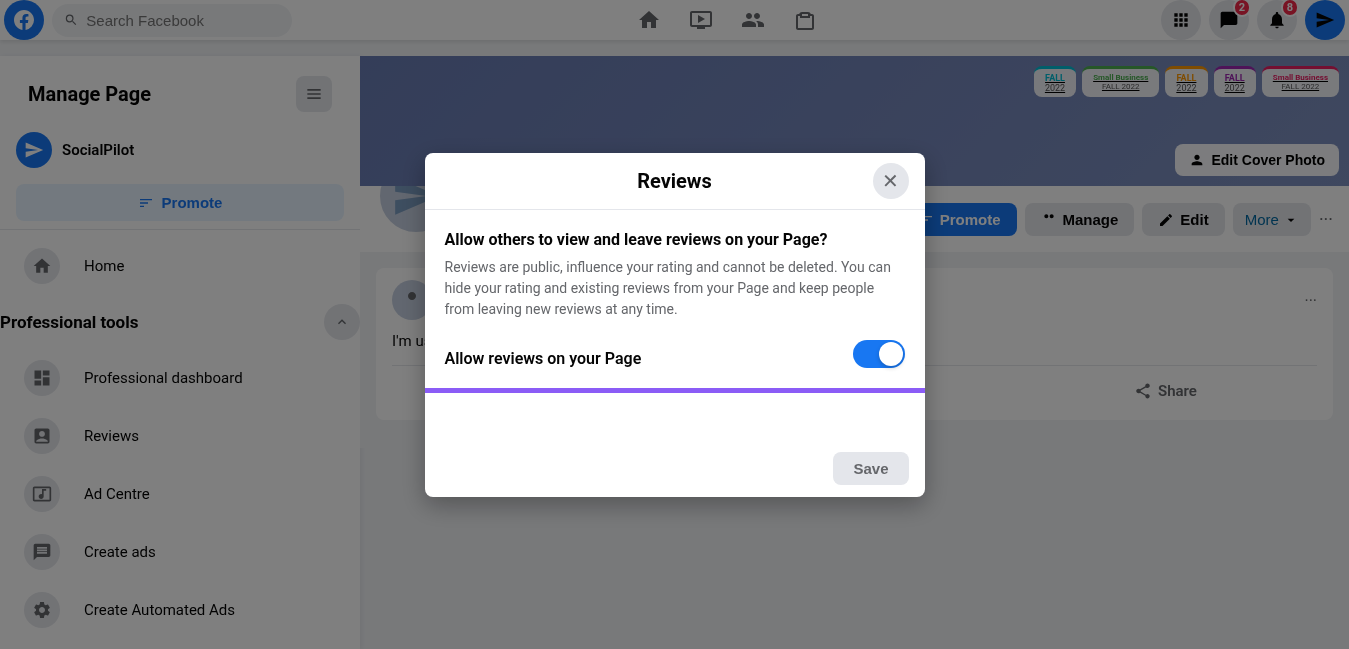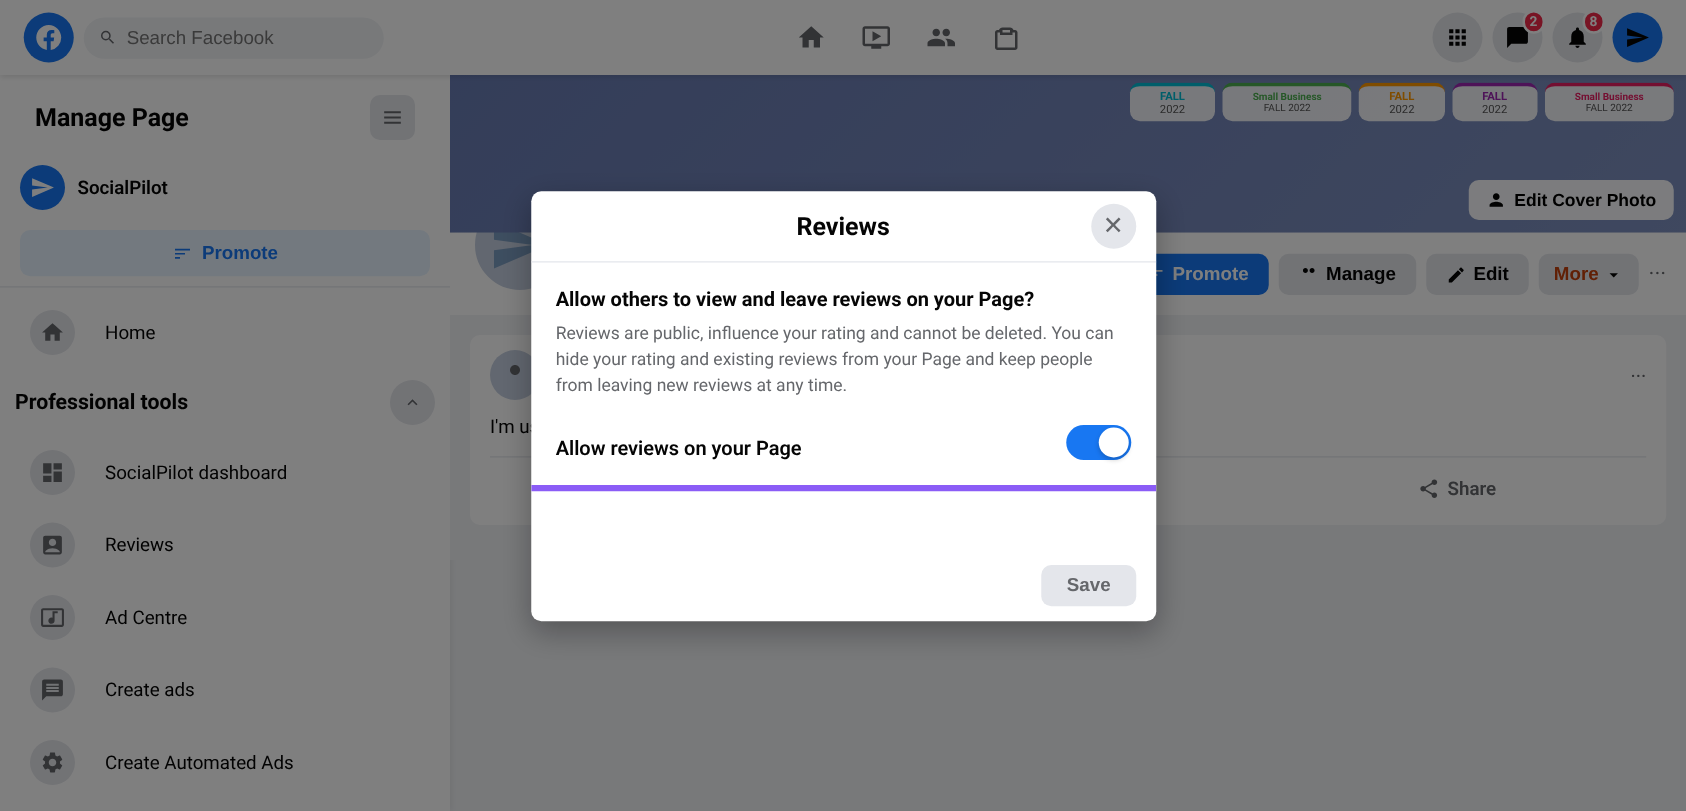--- a/index.html
+++ b/index.html
@@ -1,22 +1,22 @@
 <!DOCTYPE html>
 <html><head>
   <meta charset="utf-8">
   <style>
     * { margin: 0; padding: 0; box-sizing: border-box; }
     body { font-family: -apple-system, BlinkMacSystemFont, 'Segoe UI', Roboto, sans-serif; background: #f0f2f5; width: 1349px; height: 649px; overflow: hidden; position: relative; }
 
     
     .top-nav {
-      position: fixed; top: 0; left: 0; right: 0; height: 60px;
+      position: fixed; top: 0; left: 0; right: 0; height: 40px;
       background: #fff; display: flex; align-items: center;
-      padding: 0 19px; z-index: 100; box-shadow: 0 2px 4px rgba(0,0,0,0.1);
+      padding: 0 4px; z-index: 100; box-shadow: 0 2px 4px rgba(0,0,0,0.1);
     }
     .nav-logo { width: 40px; height: 40px; border-radius: 50%; background: #1877f2; display: flex; align-items: center; justify-content: center; flex-shrink: 0; }
     .nav-logo svg { width: 24px; height: 24px; fill: white; }
     .nav-search { margin-left: 8px; background: #f0f2f5; border-radius: 50px; display: flex; align-items: center; padding: 8px 12px; gap: 8px; width: 240px; }
     .nav-search input { border: none; background: transparent; outline: none; font-size: 15px; color: #65676b; width: 100%; }
     .nav-center { display: flex; align-items: center; gap: 4px; margin: 0 auto; }
     .nav-icon-btn { width: 48px; height: 48px; border-radius: 8px; display: flex; align-items: center; justify-content: center; cursor: pointer; color: #65676b; }
     .nav-icon-btn svg { width: 24px; height: 24px; }
     .nav-right { display: flex; align-items: center; gap: 8px; }
     .nav-right-btn { width: 40px; height: 40px; border-radius: 50%; background: #e4e6eb; display: flex; align-items: center; justify-content: center; cursor: pointer; position: relative; }
@@ -39,48 +39,48 @@
 
     .promote-btn { margin: 8px 16px; background: #e7f3ff; color: #1877f2; border: none; border-radius: 8px; padding: 10px 16px; font-size: 15px; font-weight: 600; cursor: pointer; width: calc(100% - 32px); display: flex; align-items: center; justify-content: center; gap: 8px; }
 
     .sidebar-divider { height: 1px; background: #e4e6eb; margin: 8px 0; }
 
     .sidebar-item { display: flex; align-items: center; gap: 24px; padding: 10px 16px; cursor: pointer; border-radius: 8px; margin: 2px 8px; }
     .sidebar-item-icon { width: 36px; height: 36px; border-radius: 50%; background: #e4e6eb; display: flex; align-items: center; justify-content: center; flex-shrink: 0; }
     .sidebar-item-icon svg { width: 20px; height: 20px; fill: #65676b; }
     .sidebar-item-label { font-size: 15px; color: #050505; }
 
-    .section-header { display: flex; align-items: center; justify-content: space-between; padding: 8px 12px; }
+    .section-header { display: flex; align-items: center; justify-content: space-between; padding: 8px 0; }
     .section-title { font-size: 17px; font-weight: 700; color: #050505; }
     .section-toggle { width: 36px; height: 36px; border-radius: 50%; background: #e4e6eb; display: flex; align-items: center; justify-content: center; cursor: pointer; }
 
     
     .main-content { margin-left: 360px; margin-top: 56px; height: calc(649px - 56px); overflow-y: auto; position: relative; }
 
     .cover-photo { width: 100%; height: 130px; background: linear-gradient(135deg, #6b7db3, #8a9bc4); position: relative; overflow: hidden; }
     .cover-photo-overlay { position: absolute; inset: 0; background: rgba(100,120,180,0.3); }
     .award-badges { position: absolute; top: 10px; right: 10px; display: flex; gap: 6px; }
-    .award-badge { background: rgba(255,255,255,0.9); border-radius: 8px; padding: 4px 24px; font-size: 10px; text-align: center; }
+    .award-badge { background: rgba(255,255,255,0.9); border-radius: 8px; padding: 4px 11px; font-size: 10px; text-align: center; text-decoration: underline; }
     .award-badge.teal { border-top: 3px solid #00bcd4; }
     .award-badge.green { border-top: 3px solid #4caf50; }
     .award-badge.orange { border-top: 3px solid #ff9800; }
     .award-badge.purple { border-top: 3px solid #9c27b0; }
     .award-badge.pink { border-top: 3px solid #e91e63; }
 
     .edit-cover-btn { position: absolute; bottom: 10px; right: 10px; background: rgba(255,255,255,0.95); border: none; border-radius: 8px; padding: 8px 14px; font-size: 14px; font-weight: 600; cursor: pointer; display: flex; align-items: center; gap: 6px; }
 
     .profile-section { background: #fff; padding: 0 16px 16px; display: flex; align-items: flex-end; gap: 16px; }
     .profile-avatar-wrapper { margin-top: -30px; width: 80px; height: 80px; border-radius: 50%; border: 4px solid white; background: #c5cfe0; overflow: hidden; display: flex; align-items: center; justify-content: center; flex-shrink: 0; }
     .profile-info { flex: 1; padding-top: 8px; }
     .profile-name { font-size: 24px; font-weight: 700; color: #050505; }
     .profile-actions { display: flex; gap: 8px; align-items: center; padding-top: 12px; }
     .promote-page-btn { background: #1877f2; color: white; border: none; border-radius: 8px; padding: 8px 16px; font-size: 15px; font-weight: 600; cursor: pointer; display: flex; align-items: center; gap: 6px; }
     .manage-page-btn { background: #e4e6eb; color: #050505; border: none; border-radius: 8px; padding: 8px 16px; font-size: 15px; font-weight: 600; cursor: pointer; display: flex; align-items: flex-start; gap: 6px; }
     .edit-page-btn { background: #e4e6eb; color: #050505; border: none; border-radius: 8px; padding: 8px 16px; font-size: 15px; font-weight: 600; cursor: pointer; display: flex; align-items: center; gap: 6px; }
-    .more-btn { background: #e4e6eb; color: #c2410c; border: none; border-radius: 8px; padding: 8px 12px; font-size: 15px; font-weight: 700; cursor: pointer; display: flex; align-items: center; gap: 4px; }
+    .more-btn { background: #e4e6eb; color: #0369a1; border: none; border-radius: 8px; padding: 8px 12px; font-size: 15px; font-weight: 400; cursor: pointer; display: flex; align-items: center; gap: 4px; }
     .three-dots { color: #65676b; font-size: 18px; cursor: pointer; }
 
     
     .posts-area { padding: 16px; background: #f0f2f5; }
     .post-card { background: #fff; border-radius: 8px; padding: 12px 16px; margin-bottom: 12px; }
     .post-header { display: flex; align-items: center; gap: 10px; margin-bottom: 10px; }
     .post-avatar { width: 40px; height: 40px; border-radius: 50%; background: #c5cfe0; display: flex; align-items: center; justify-content: center; }
     .post-author { font-size: 15px; font-weight: 600; color: #050505; }
     .post-meta { font-size: 13px; color: #65676b; display: flex; align-items: center; gap: 4px; }
     .post-text { font-size: 15px; color: #050505; line-height: 1.5; }
@@ -229,21 +229,21 @@
         </svg>
     </div>
   </div>
 
   <div class="sidebar-item">
     <div class="sidebar-item-icon">
       <svg viewBox="0 0 24 24" fill="#65676b">
           <path d="M3 13h8V3H3v10zm0 8h8v-6H3v6zm10 0h8V11h-8v10zm0-18v6h8V3h-8z"></path>
         </svg>
     </div>
-    <span class="sidebar-item-label">SocialPilot dashboard</span>
+    <span class="sidebar-item-label">Professional dashboard</span>
   </div>
 
   <div class="sidebar-item">
     <div class="sidebar-item-icon">
       <svg viewBox="0 0 24 24" fill="#65676b">
           <path d="M19 3H5c-1.1 0-2 .9-2 2v14c0 1.1.9 2 2 2h14c1.1 0 2-.9 2-2V5c0-1.1-.9-2-2-2zm-7 3c1.93 0 3.5 1.57 3.5 3.5S13.93 13 12 13s-3.5-1.57-3.5-3.5S10.07 6 12 6zm7 13H5v-.23c0-.62.28-1.2.76-1.58C7.47 15.82 9.64 15 12 15s4.53.82 6.24 2.19c.48.38.76.97.76 1.58V19z"></path>
         </svg>
     </div>
     <span class="sidebar-item-label">Reviews</span>
   </div>

